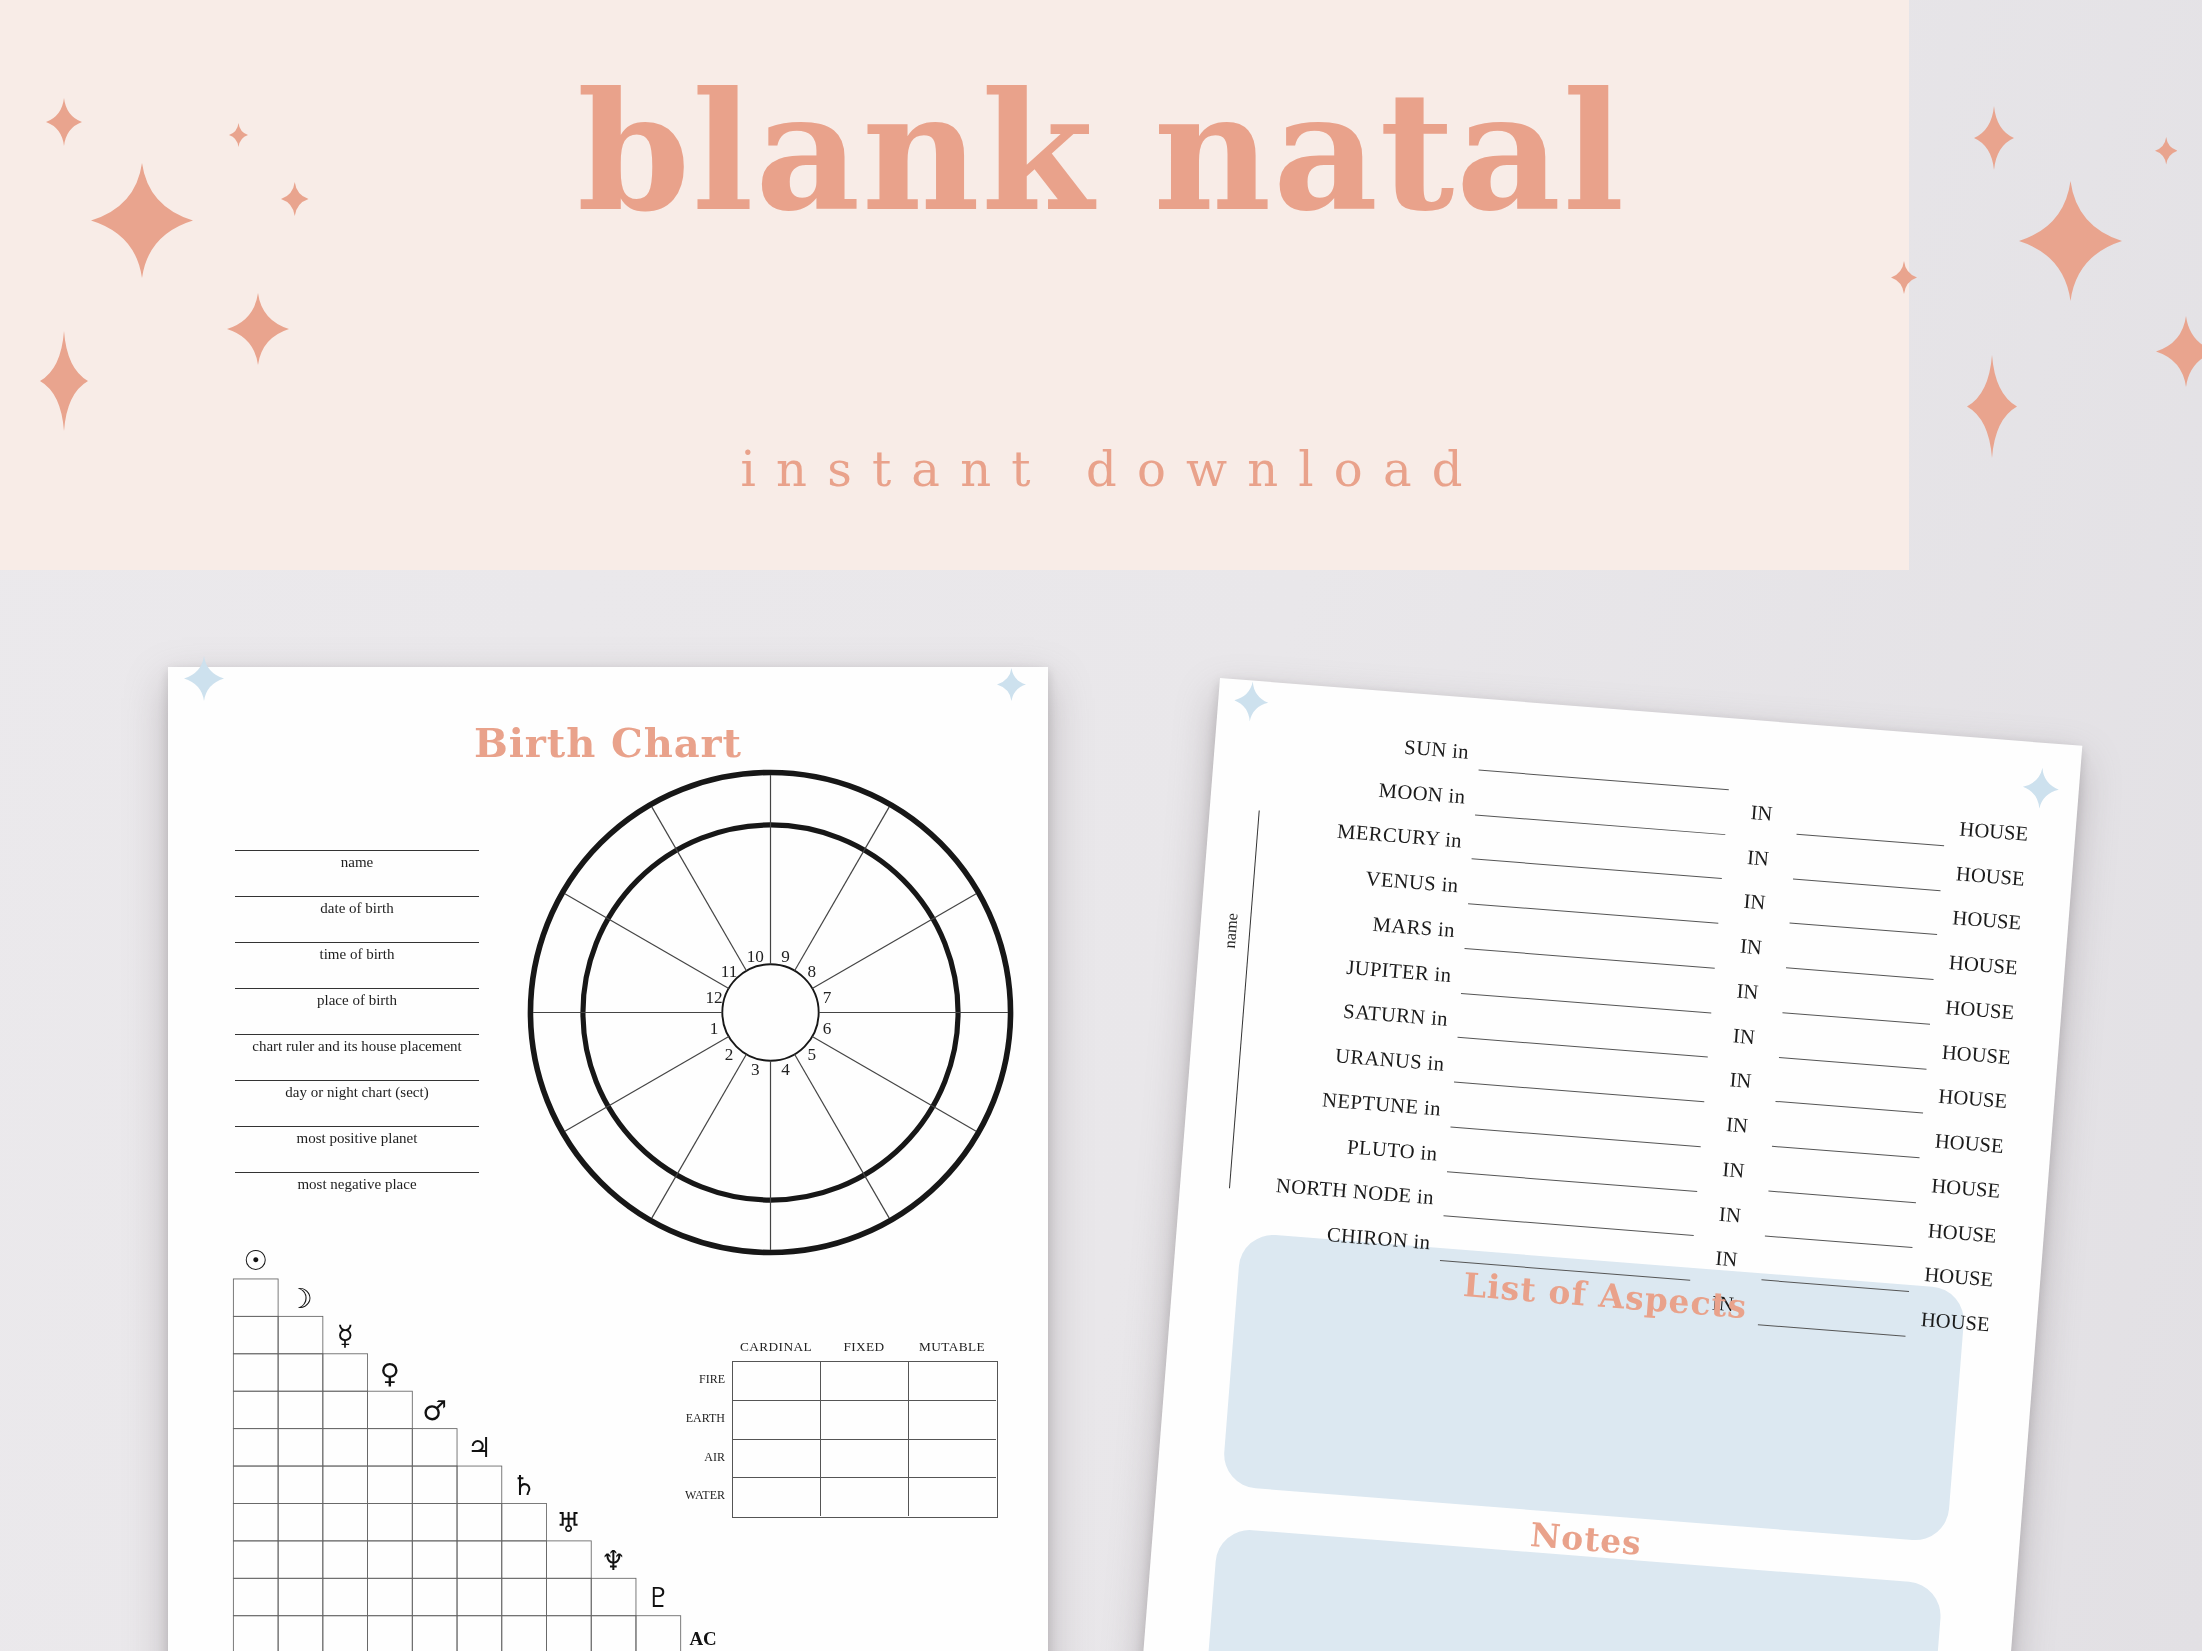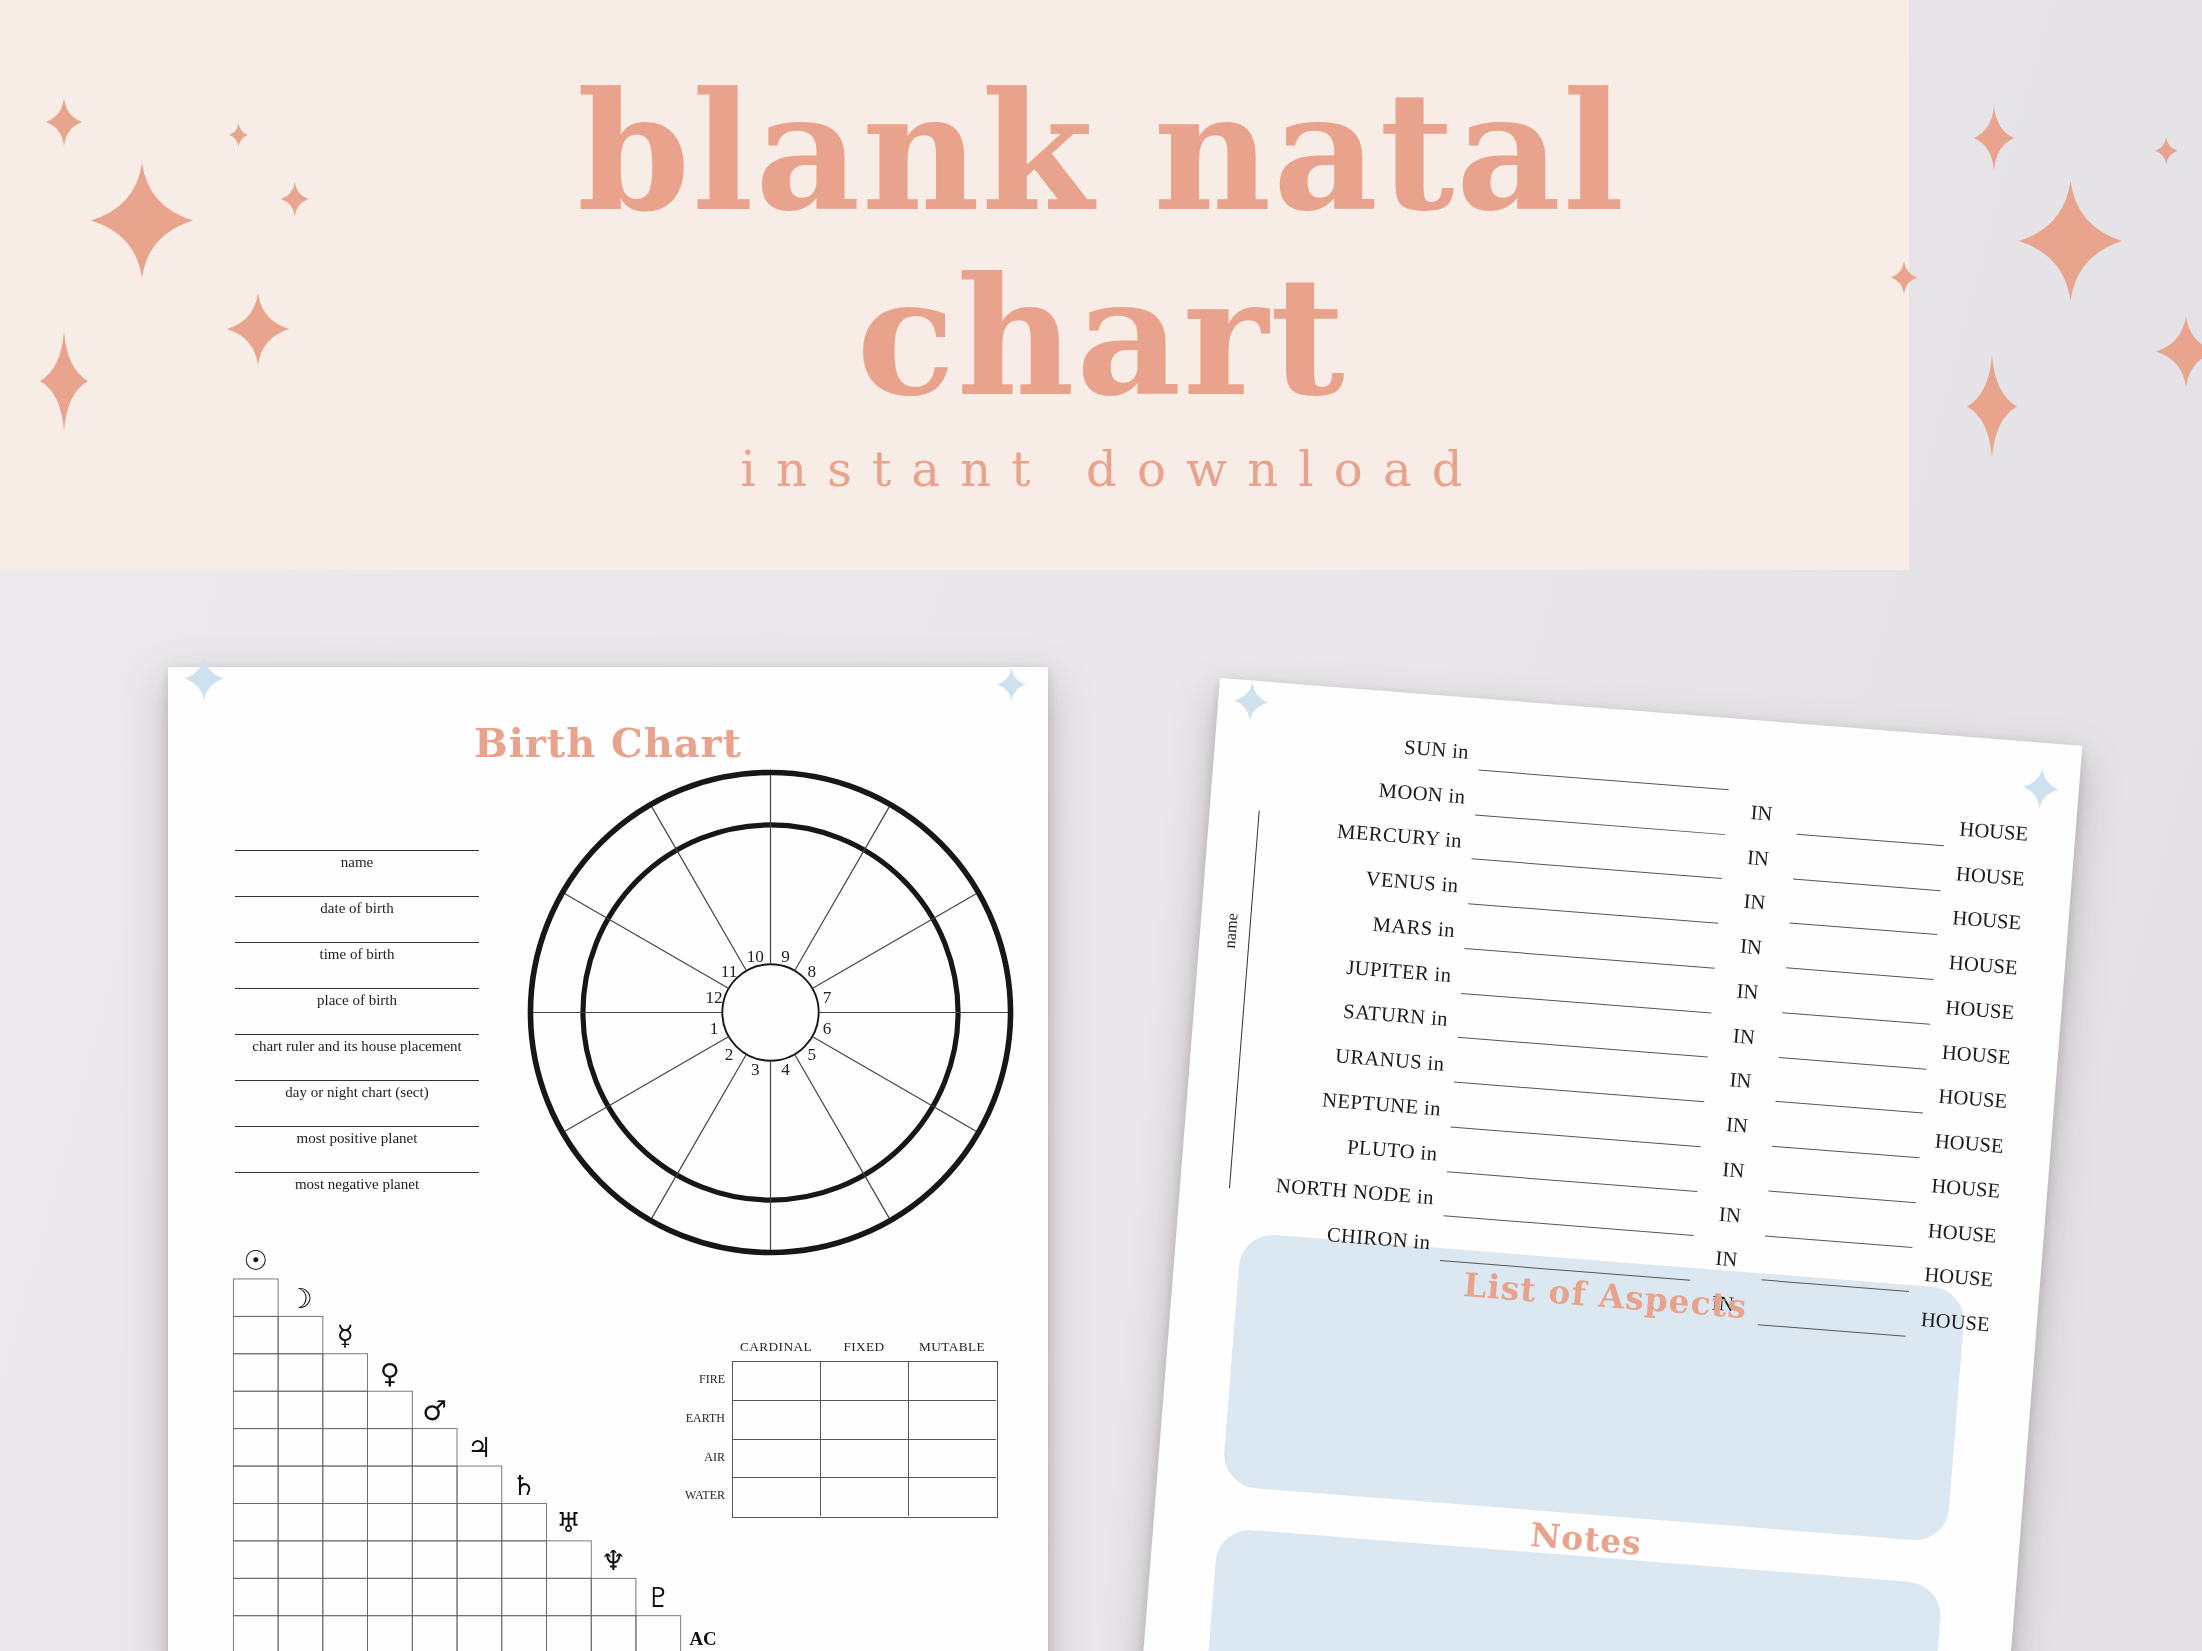--- a/index.html
+++ b/index.html
@@ -53,21 +53,20 @@
               font-weight:bold;font-size:33px;color:var(--accent);letter-spacing:0.9px;}
 </style>
 </head>
 <body>
 
 <div id="stage">
 
   <div id="banner" style="background: rgb(248, 236, 231);">
     <div class="banner-title">
       <div>blank natal</div>
-      <div>chart</div>
     </div>
     <div class="banner-sub">instant download</div>
     <div id="banner-sparkles">
         <svg viewBox="0 0 100 100" preserveAspectRatio="none" width="36" height="48" class="sparkle" style="left: 46px; top: 98px;">
           <path d="M50 0 Q56 38 100 50 Q56 62 50 100 Q44 62 0 50 Q44 38 50 0 Z" fill="#e9a48e"></path>
         </svg>
         <svg viewBox="0 0 100 100" preserveAspectRatio="none" width="19" height="24" class="sparkle" style="left: 229px; top: 123px;">
           <path d="M50 0 Q56 38 100 50 Q56 62 50 100 Q44 62 0 50 Q44 38 50 0 Z" fill="#e9a48e"></path>
         </svg>
         <svg viewBox="0 0 100 100" preserveAspectRatio="none" width="102" height="115" class="sparkle" style="left: 91px; top: 163px;">
@@ -129,21 +128,21 @@
         <div class="field" style="top: 413px;">
           <div class="rule"></div>
           <div class="flabel">day or night chart (sect)</div>
         </div>
         <div class="field" style="top: 459px;">
           <div class="rule"></div>
           <div class="flabel">most positive planet</div>
         </div>
         <div class="field" style="top: 505px;">
           <div class="rule"></div>
-          <div class="flabel">most negative planet</div>
+          <div class="flabel">most negative place</div>
         </div>
       </div>
     <svg id="wheel" width="499" height="499" viewBox="0 0 580 580" style="position: absolute; left: 353px; top: 96px;">
         <circle cx="290" cy="290" r="279" fill="none" stroke="#171717" stroke-width="6.5"></circle>
         <circle cx="290" cy="290" r="218" fill="none" stroke="#171717" stroke-width="6"></circle>
         <circle cx="290" cy="290" r="56" fill="none" stroke="#171717" stroke-width="2.2"></circle>
         <line x1="346" y1="290" x2="566" y2="290" stroke="#444" stroke-width="1.4"></line>
         <line x1="338.4974226119286" y1="262" x2="529.0230114445051" y2="152.00000000000003" stroke="#444" stroke-width="1.4"></line>
         <line x1="318" y1="241.50257738807144" x2="428" y2="50.976988555494955" stroke="#444" stroke-width="1.4"></line>
         <line x1="290" y1="234" x2="290" y2="14" stroke="#444" stroke-width="1.4"></line>

